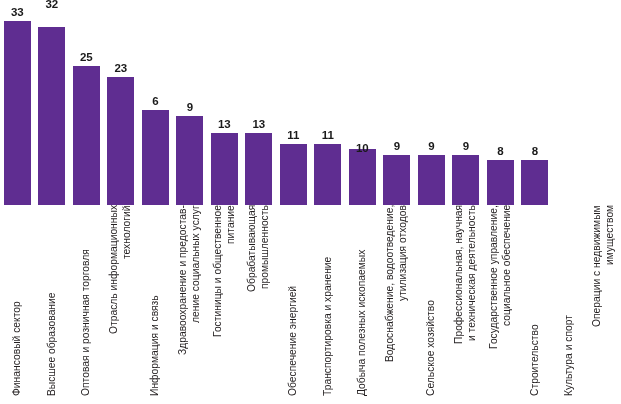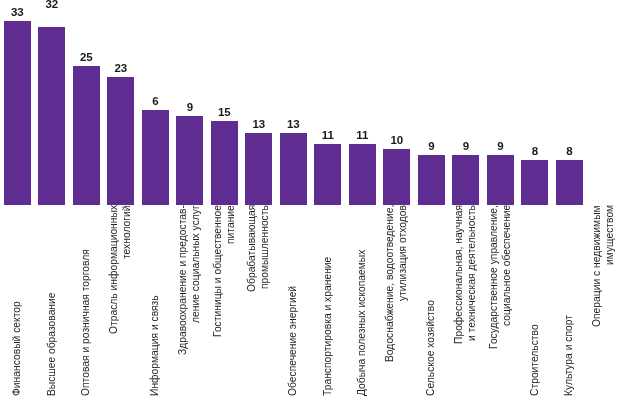--- a/index.html
+++ b/index.html
@@ -122,41 +122,37 @@
         </div>
         <div class="bar-slot">
           <div class="bar-value" style="bottom: 97px;">6</div>
           <div class="bar-rect" style="height: 95px; background: rgb(95, 45, 145);"></div>
         </div>
         <div class="bar-slot">
           <div class="bar-value" style="bottom: 91px;">9</div>
           <div class="bar-rect" style="height: 89px; background: rgb(95, 45, 145);"></div>
         </div>
         <div class="bar-slot">
-          <div class="bar-value" style="bottom: 86px;">15</div>
-          <div class="bar-rect" style="height: 84px; background: rgb(95, 45, 145);"></div>
-        </div>
-        <div class="bar-slot">
           <div class="bar-value" style="bottom: 74px;">13</div>
           <div class="bar-rect" style="height: 72px; background: rgb(95, 45, 145);"></div>
         </div>
         <div class="bar-slot">
           <div class="bar-value" style="bottom: 74px;">13</div>
           <div class="bar-rect" style="height: 72px; background: rgb(95, 45, 145);"></div>
         </div>
         <div class="bar-slot">
           <div class="bar-value" style="bottom: 63px;">11</div>
           <div class="bar-rect" style="height: 61px; background: rgb(95, 45, 145);"></div>
         </div>
         <div class="bar-slot">
           <div class="bar-value" style="bottom: 63px;">11</div>
           <div class="bar-rect" style="height: 61px; background: rgb(95, 45, 145);"></div>
         </div>
         <div class="bar-slot">
-          <div class="bar-value" style="bottom: 58px;">10</div>
+          <div class="bar-value" style="bottom: 50px;">10</div>
           <div class="bar-rect" style="height: 56px; background: rgb(95, 45, 145);"></div>
         </div>
         <div class="bar-slot">
           <div class="bar-value" style="bottom: 52px;">9</div>
           <div class="bar-rect" style="height: 50px; background: rgb(95, 45, 145);"></div>
         </div>
         <div class="bar-slot">
           <div class="bar-value" style="bottom: 52px;">9</div>
           <div class="bar-rect" style="height: 50px; background: rgb(95, 45, 145);"></div>
         </div>

